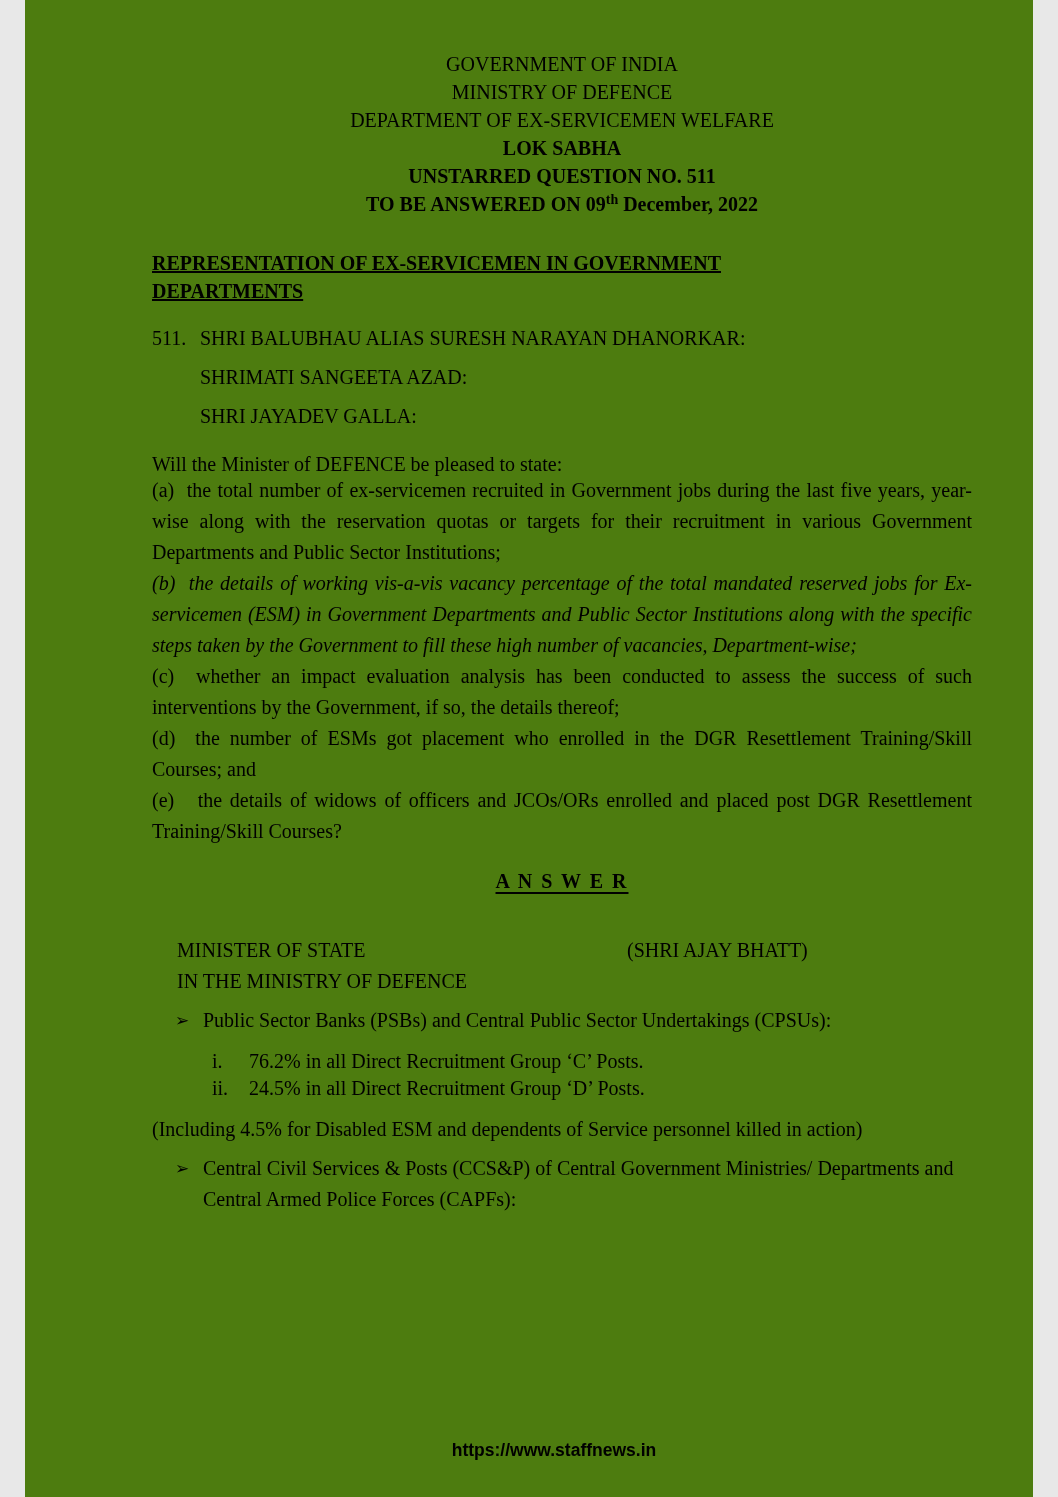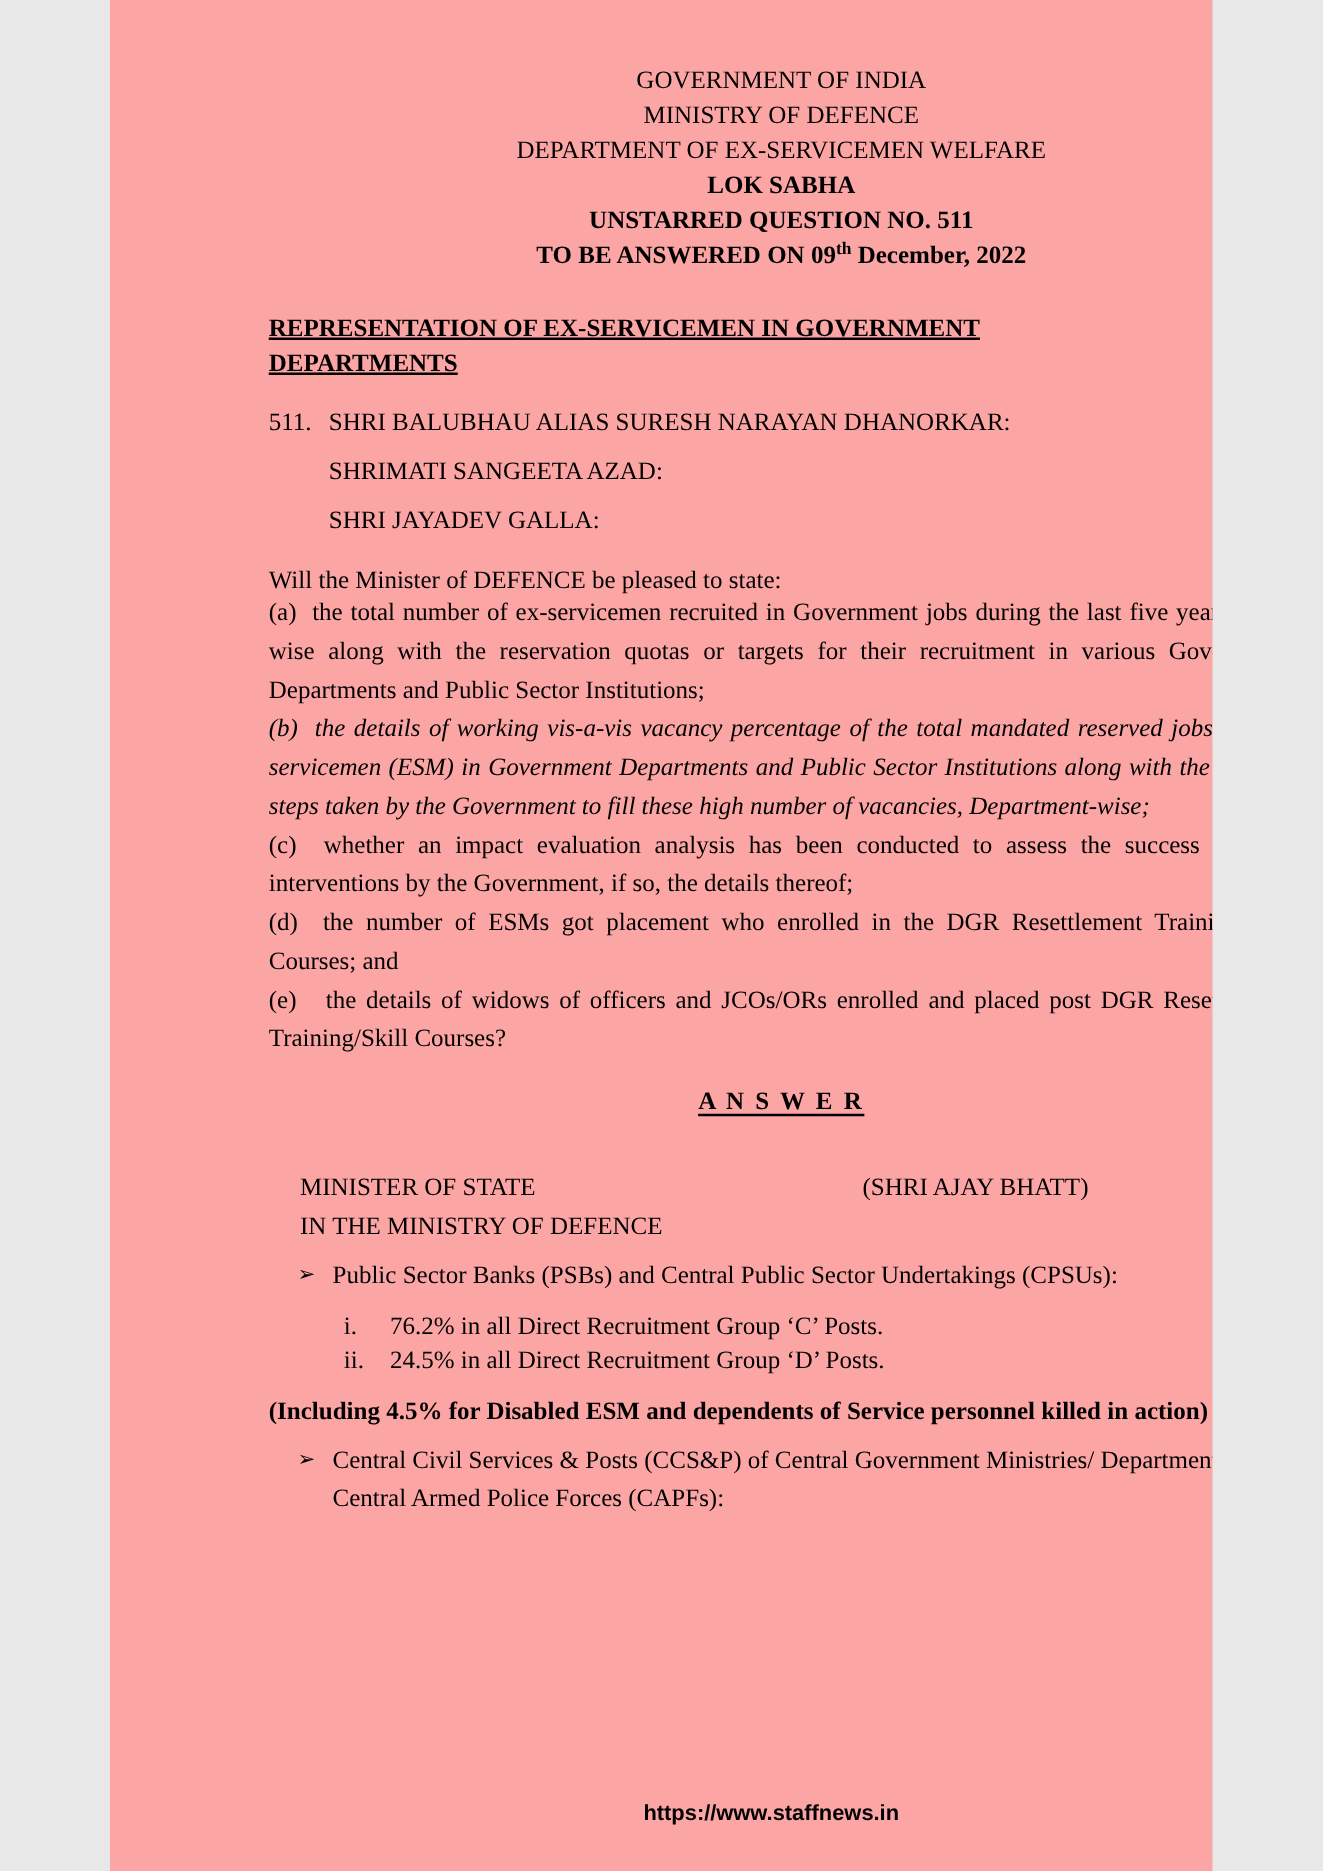--- a/index.html
+++ b/index.html
@@ -1,20 +1,20 @@
 <!DOCTYPE html>
 <html><head>
 <meta charset="utf-8">
 <style>
   html,body { margin:0; padding:0; background:#e8e8e8; }
   .page {
     position:relative;
-    width:882px; height:1497px;
+    width:1008px; height:1497px;
     margin:0 auto;
-    background:#fca5a5;
+    background:#4d7c0f;
     color:#000000;
     font-family:"Liberation Serif", serif;
     font-size:20px;
     overflow:hidden;
   }
   .content { position:absolute; left:127px; top:50px; width:820px; }
 
   .hdr { text-align:center; line-height:28px; }
   .b { font-weight:bold; }
   .sup { font-size:14px; position:relative; top:-7px; }
@@ -47,21 +47,21 @@
   .ans-intro { margin-top:28px; line-height:31px; }
 
   .bullet-row { display:flex; margin-top:8px; padding-left:23px; line-height:31px; }
   .bullet-icon { width:28px; flex:none; font-family:"DejaVu Sans", sans-serif; font-size:17px; }
   .bullet-text { flex:1; }
 
   .roman-row { display:flex; padding-left:60px; line-height:27px; }
   .roman-first { margin-top:12px; }
   .roman-marker { width:37px; flex:none; }
 
-  .note { margin-top:12px; line-height:31px;font-weight:bold; }
+  .note { margin-top:12px; line-height:31px; }
 
   .footer {
     position:absolute; left:0; top:1440px; width:1058px;
     text-align:center;
     font-family:"Liberation Sans", sans-serif;
     font-weight:bold; font-size:17.5px;
   }
   .footer a { color:#000000; text-decoration:none; }
 </style>
 </head>

